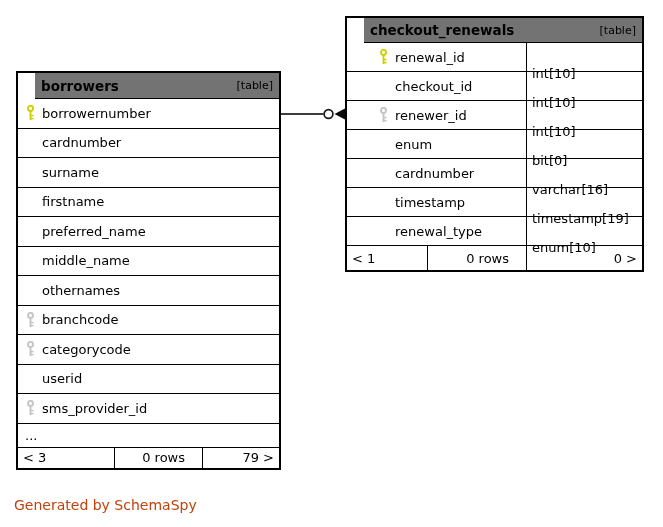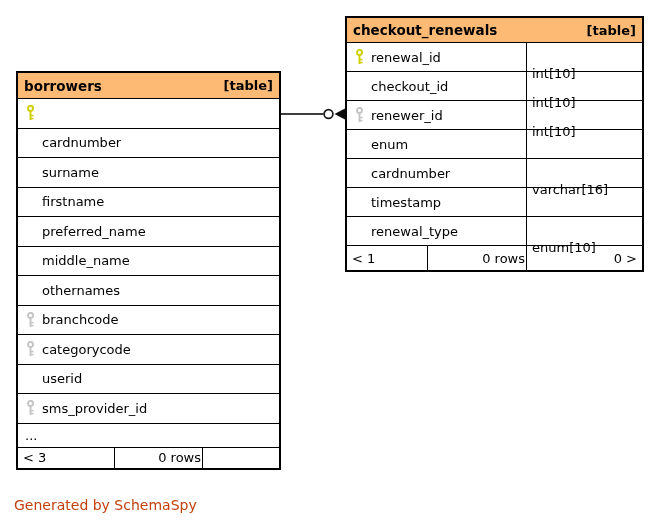--- a/index.html
+++ b/index.html
@@ -11,29 +11,30 @@
     overflow: hidden;
     position: relative;
   }
   .db-table {
     position: absolute;
     background: #ffffff;
     border: 2px solid #000000;
     font-size: 13px;
   }
   .tbl-header {
-    background: #fdba74;
+    background: #737373;
     border-bottom: 1px solid #000000;
     display: flex;
     justify-content: space-between;
     align-items: center;
     padding: 12px 6px;
+    margin-left: 17px;
   }
   .tbl-title { font-weight: bold; font-size: 13.5px; }
-  .tbl-badge { font-size: 13px; font-weight: bold; }
+  .tbl-badge { font-size: 11px; font-weight: normal; }
   .tbl-row {
     display: flex;
     align-items: center;
     border-bottom: 1px solid #000000;
     background: #ffffff;
   }
   .keyslot {
     width: 9px; height: 16px;
     margin-left: 8px; margin-right: 7px;
     flex: none;
@@ -51,32 +52,33 @@
   .tbl-borrowers .row-ellipsis { height: 24px; padding-left: 7px; }
   
   .tbl-checkout { left: 345px; top: 16px; width: 299px; }
   .tbl-checkout .tbl-header { height: 24px; }
   .tbl-checkout .tbl-row { height: 29px; }
   .name-cell {
     width: 180px; flex: none;
     height: 100%;
     display: flex; align-items: center;
     border-right: 1px solid #000000;
+    padding-left: 24px;
   }
   .type-cell {
     flex: 1; padding-left: 5px;
     white-space: nowrap; overflow: hidden; margin-top: 33px;
   }
   
   .tbl-footer { display: flex; align-items: center; background: #ffffff; }
   .tbl-borrowers .tbl-footer { height: 20px; }
   .tbl-checkout  .tbl-footer { height: 24px; }
   .ft-cell { height: 100%; display: flex; align-items: center; }
   .ft-left  { padding-left: 5px; border-right: 1px solid #000000; }
-  .ft-mid   { justify-content: flex-end; padding-right: 1px; border-right: 1px solid #000000; }
+  .ft-mid   { justify-content: flex-end; padding-right: 17px; border-right: 1px solid #000000; }
   .ft-right { flex: 1; justify-content: flex-end; padding-right: 5px; }
   .tbl-borrowers .ft-left { width: 97px; }
   .tbl-borrowers .ft-mid  { width: 88px; }
   .tbl-checkout  .ft-left { width: 81px; }
   .tbl-checkout  .ft-mid  { width: 99px; }
   
   .connector { position: absolute; left: 281px; top: 103px; width: 64px; height: 22px; }
   
   .note {
     position: absolute; left: 14px; top: 497px;
@@ -102,20 +104,21 @@
     <span class="tbl-title">borrowers</span>
     <span class="tbl-badge">[table]</span>
   </div>
 
   <div class="tbl-row">
     <span class="keyslot key-primary">
         <svg viewBox="0 0 9 16">
           <use href="#key-glyph"></use>
         </svg>
       </span>
+    <span class="col-name">borrowernumber</span>
   </div>
   <div class="tbl-row">
     <span class="keyslot key-none">
         <svg viewBox="0 0 9 16">
           <use href="#key-glyph"></use>
         </svg>
       </span>
     <span class="col-name">cardnumber</span>
   </div>
   <div class="tbl-row">
@@ -190,20 +193,21 @@
       </span>
     <span class="col-name">sms_provider_id</span>
   </div>
   <div class="tbl-row row-ellipsis">
     <span class="col-name">...</span>
   </div>
 
   <div class="tbl-footer">
     <span class="ft-cell ft-left">&lt; 3</span>
     <span class="ft-cell ft-mid">0 rows</span>
+    <span class="ft-cell ft-right">79 &gt;</span>
   </div>
 </div>
 
 <div class="db-table tbl-checkout">
   <div class="tbl-header">
     <span class="tbl-title">checkout_renewals</span>
     <span class="tbl-badge">[table]</span>
   </div>
 
   <div class="tbl-row">
@@ -241,20 +245,21 @@
   </div>
   <div class="tbl-row">
     <div class="name-cell">
       <span class="keyslot key-none">
           <svg viewBox="0 0 9 16">
             <use href="#key-glyph"></use>
           </svg>
         </span>
       <span class="col-name">enum</span>
     </div>
+    <div class="type-cell">bit[0]</div>
   </div>
   <div class="tbl-row">
     <div class="name-cell">
       <span class="keyslot key-none">
           <svg viewBox="0 0 9 16">
             <use href="#key-glyph"></use>
           </svg>
         </span>
       <span class="col-name">cardnumber</span>
     </div>
@@ -262,20 +267,21 @@
   </div>
   <div class="tbl-row">
     <div class="name-cell">
       <span class="keyslot key-none">
           <svg viewBox="0 0 9 16">
             <use href="#key-glyph"></use>
           </svg>
         </span>
       <span class="col-name">timestamp</span>
     </div>
+    <div class="type-cell">timestamp[19]</div>
   </div>
   <div class="tbl-row">
     <div class="name-cell">
       <span class="keyslot key-none">
           <svg viewBox="0 0 9 16">
             <use href="#key-glyph"></use>
           </svg>
         </span>
       <span class="col-name">renewal_type</span>
     </div>

